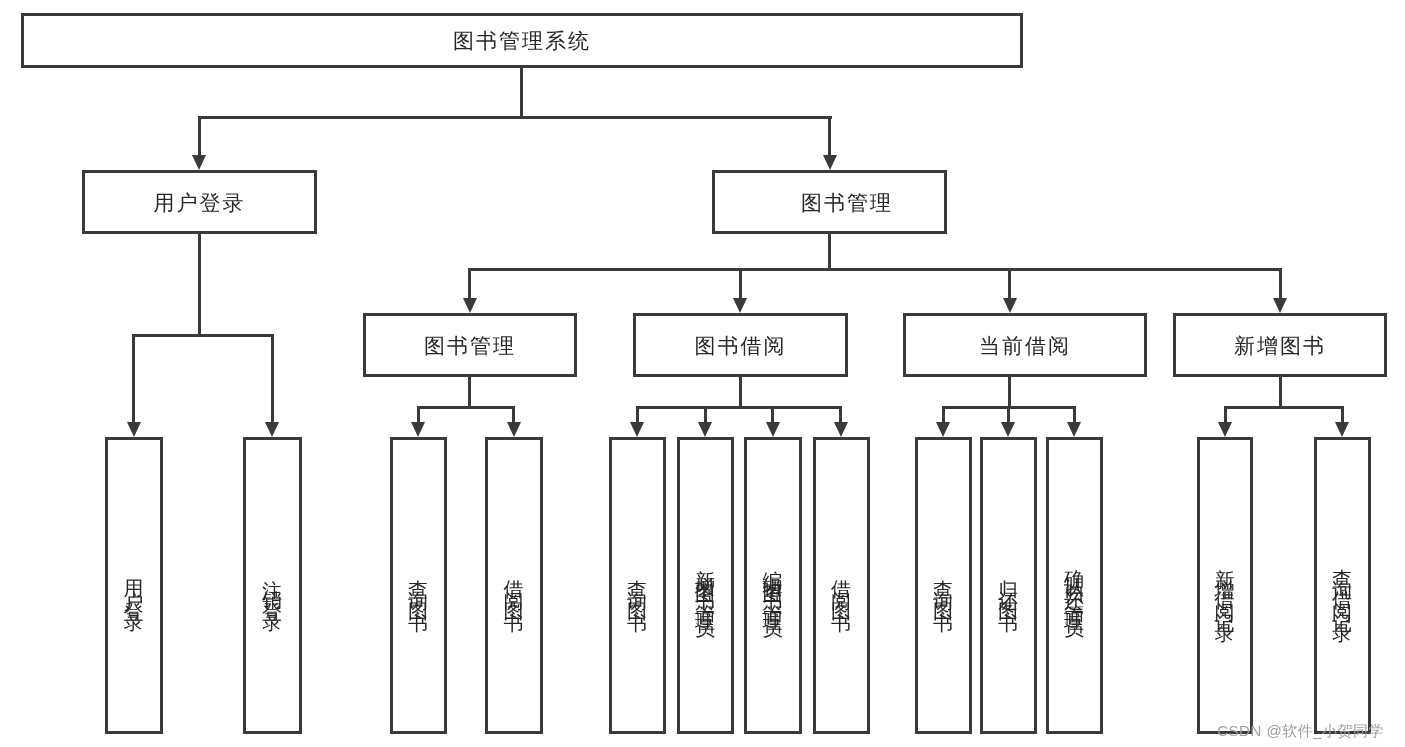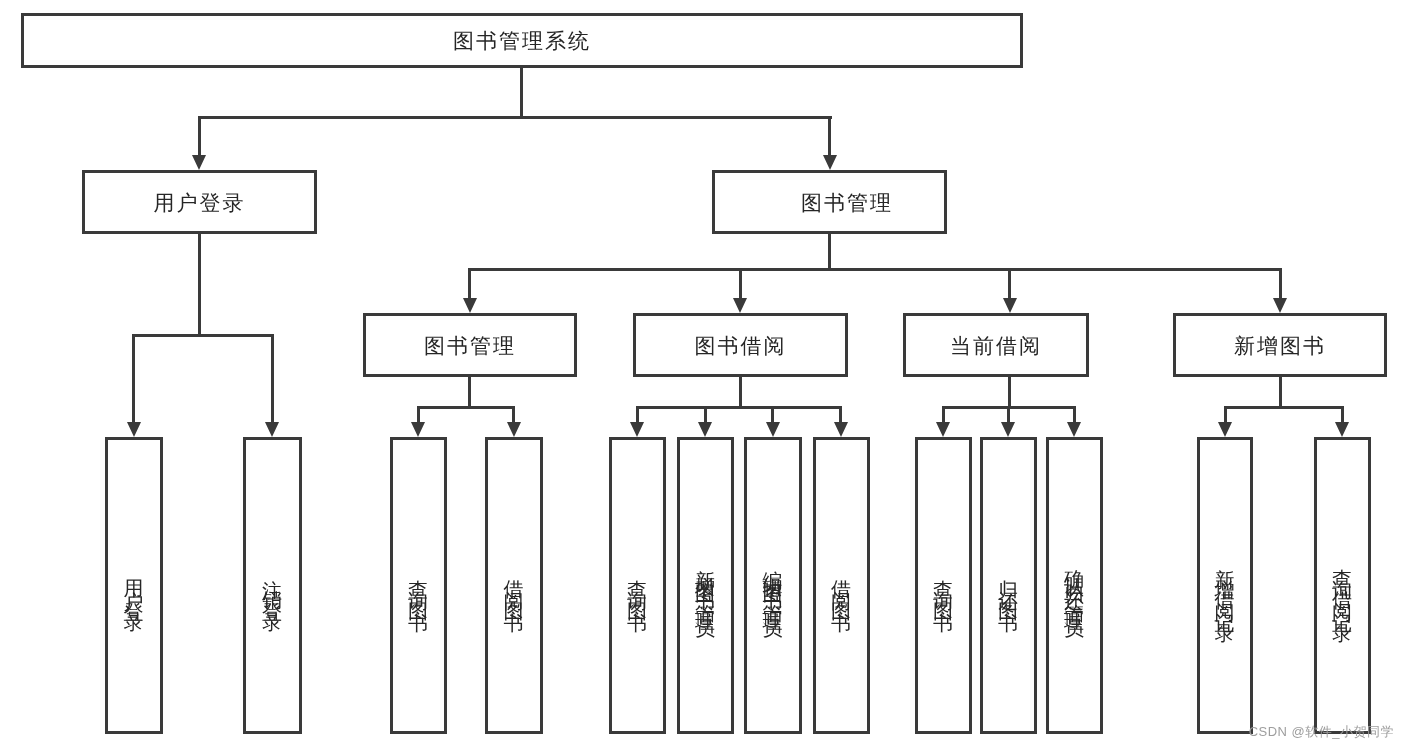--- a/index.html
+++ b/index.html
@@ -44,22 +44,22 @@
   .vline{position:absolute;width:3px;background:var(--line);}
   .hline{position:absolute;height:3px;background:var(--line);}
   .ah{
     position:absolute;width:0;height:0;
     border-left:7px solid transparent;
     border-right:7px solid transparent;
     border-top:15px solid var(--line);
   }
   .watermark{
     position:absolute;
-    right:11px;bottom:6px;
-    font-size:13px;
+    right:21px;bottom:6px;
+    font-size:15px;
     color:var(--wm);
     letter-spacing:0.5px;
     white-space:nowrap;
   }
 </style>
 </head>
 <body>
 
 <div class="canvas">
 
@@ -73,21 +73,21 @@
   <div class="box hbox" style="left:712px;top:170px;width:235px;height:64px;padding-left:35px;">
     <span>图书管理</span>
   </div>
 
   <div class="box hbox" style="left:363px;top:313px;width:214px;height:64px;">
     <span>图书管理</span>
   </div>
   <div class="box hbox" style="left:633px;top:313px;width:215px;height:64px;">
     <span>图书借阅</span>
   </div>
-  <div class="box hbox" style="left:903px;top:313px;width:186px;height:64px;align-items:center;">
+  <div class="box hbox" style="left:903px;top:313px;width:244px;height:64px;align-items:center;">
     <span>当前借阅</span>
   </div>
   <div class="box hbox" style="left:1173px;top:313px;width:214px;height:64px;">
     <span>新增图书</span>
   </div>
 
   <div class="box vbox" style="left:105px;top:437px;width:58px;height:297px;">
     <span>用户登录</span>
   </div>
   <div class="box vbox" style="left:243px;top:437px;width:59px;height:297px;">

